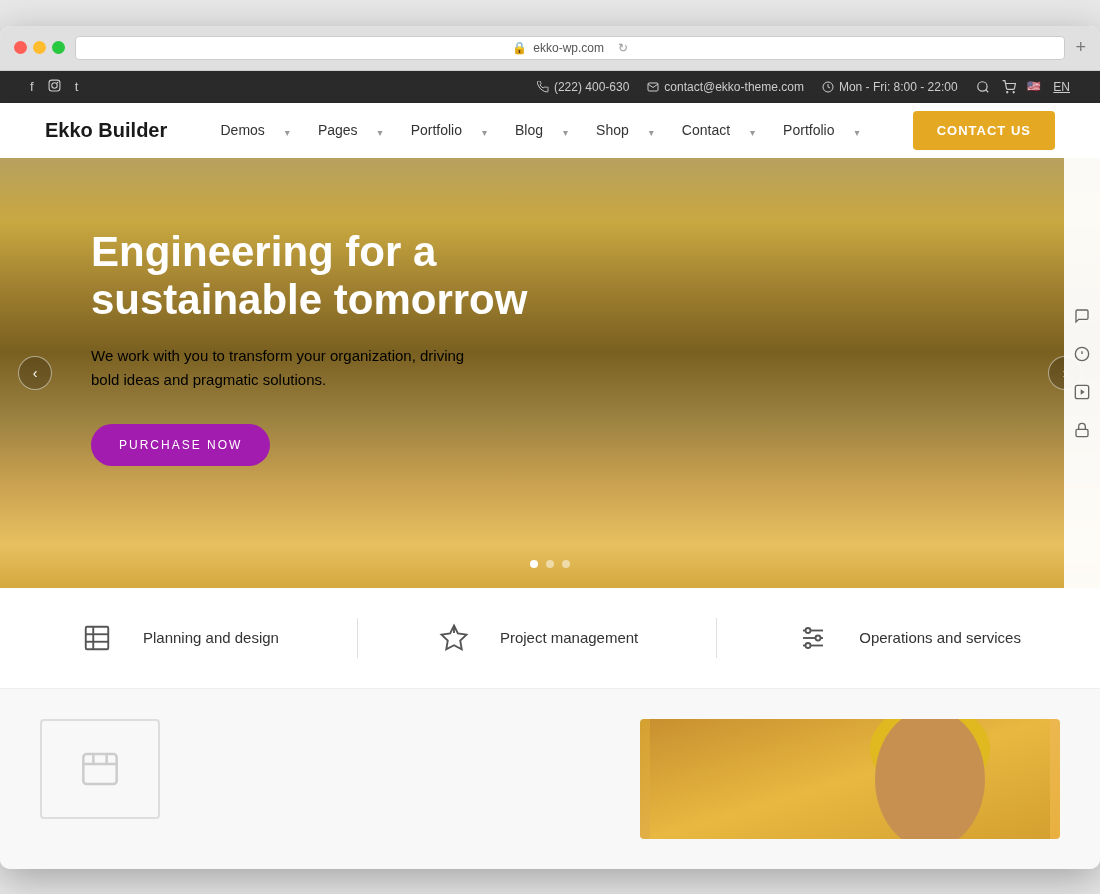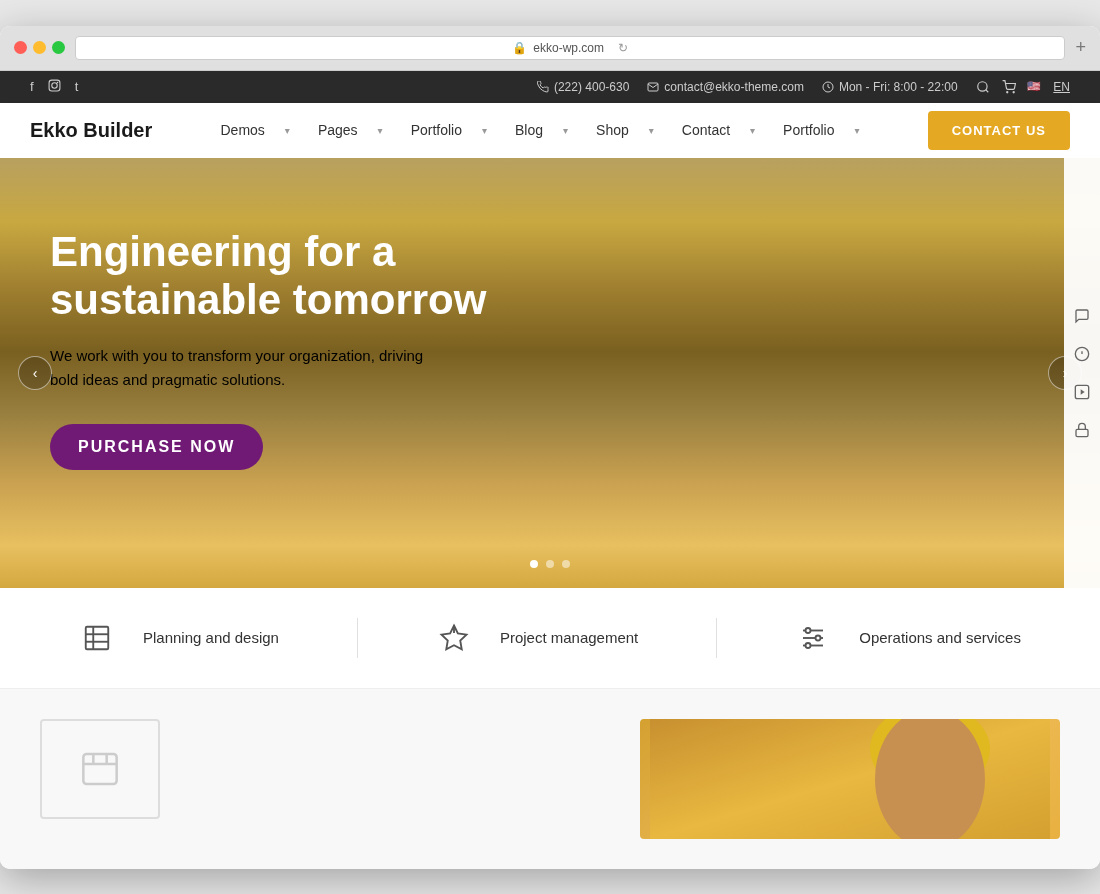--- a/index.html
+++ b/index.html
@@ -55,36 +55,36 @@
     }
     .top-bar-left { display: flex; gap: 14px; align-items: center; }
     .top-bar-left a { color: #ccc; text-decoration: none; font-size: 13px; }
     .top-bar-right { display: flex; gap: 18px; align-items: flex-start; font-size: 12px; }
     .top-bar-right span { display: flex; align-items: center; gap: 5px; }
     .top-bar-icons { display: flex; gap: 12px; align-items: center; }
 
     
     .main-nav {
       background: #fff;
-      padding: 0 30px;
+      padding: 0 45px;
       display: flex;
       align-items: center;
       justify-content: space-between;
       height: 55px;
       box-shadow: 0 1px 3px rgba(0,0,0,0.08);
     }
     .site-logo { font-size: 20px; font-weight: 700; color: #1a1a1a; }
     .nav-menu { display: flex; gap: 4px; align-items: center; }
     .nav-item {
       padding: 8px 12px;
       font-size: 14px;
       color: #333;
       cursor: pointer;
       display: flex;
-      align-items: center;
+      align-items: flex-end;
       gap: 20px;
       white-space: nowrap;
     }
     .nav-chevron { font-size: 10px; color: #999; }
     .contact-btn {
       background: #e5a822;
       color: #fff;
       padding: 12px 24px;
       border-radius: 4px;
       font-size: 13px;
@@ -95,20 +95,21 @@
       border: none;
       text-transform: uppercase;
     }
 
     
     .hero {
       position: relative;
       height: 430px;
       overflow: hidden;
       background: #6b6b6b;
+      padding-left: 41px;
     }
     .hero-content {
       position: relative;
       z-index: 2;
       padding: 70px 50px;
       max-width: 560px;
     }
     .hero-title {
       font-size: 42px;
       font-weight: 800;
@@ -117,26 +118,26 @@
       margin-bottom: 20px;
     }
     .hero-subtitle {
       font-size: 15px;
       color: #000000;
       line-height: 1.6;
       margin-bottom: 32px;
       max-width: 380px;
     }
     .hero-cta {
-      background: #701a75;
+      background: #a21caf;
       color: #fff;
       padding: 14px 28px;
       border-radius: 30px;
-      font-size: 16px;
-      font-weight: 700;
+      font-size: 12px;
+      font-weight: 400;
       letter-spacing: 2px;
       cursor: pointer;
       border: none;
       text-transform: uppercase;
       display: inline-block;
     }
 
     
     .hero-arrow {
       position: absolute;

